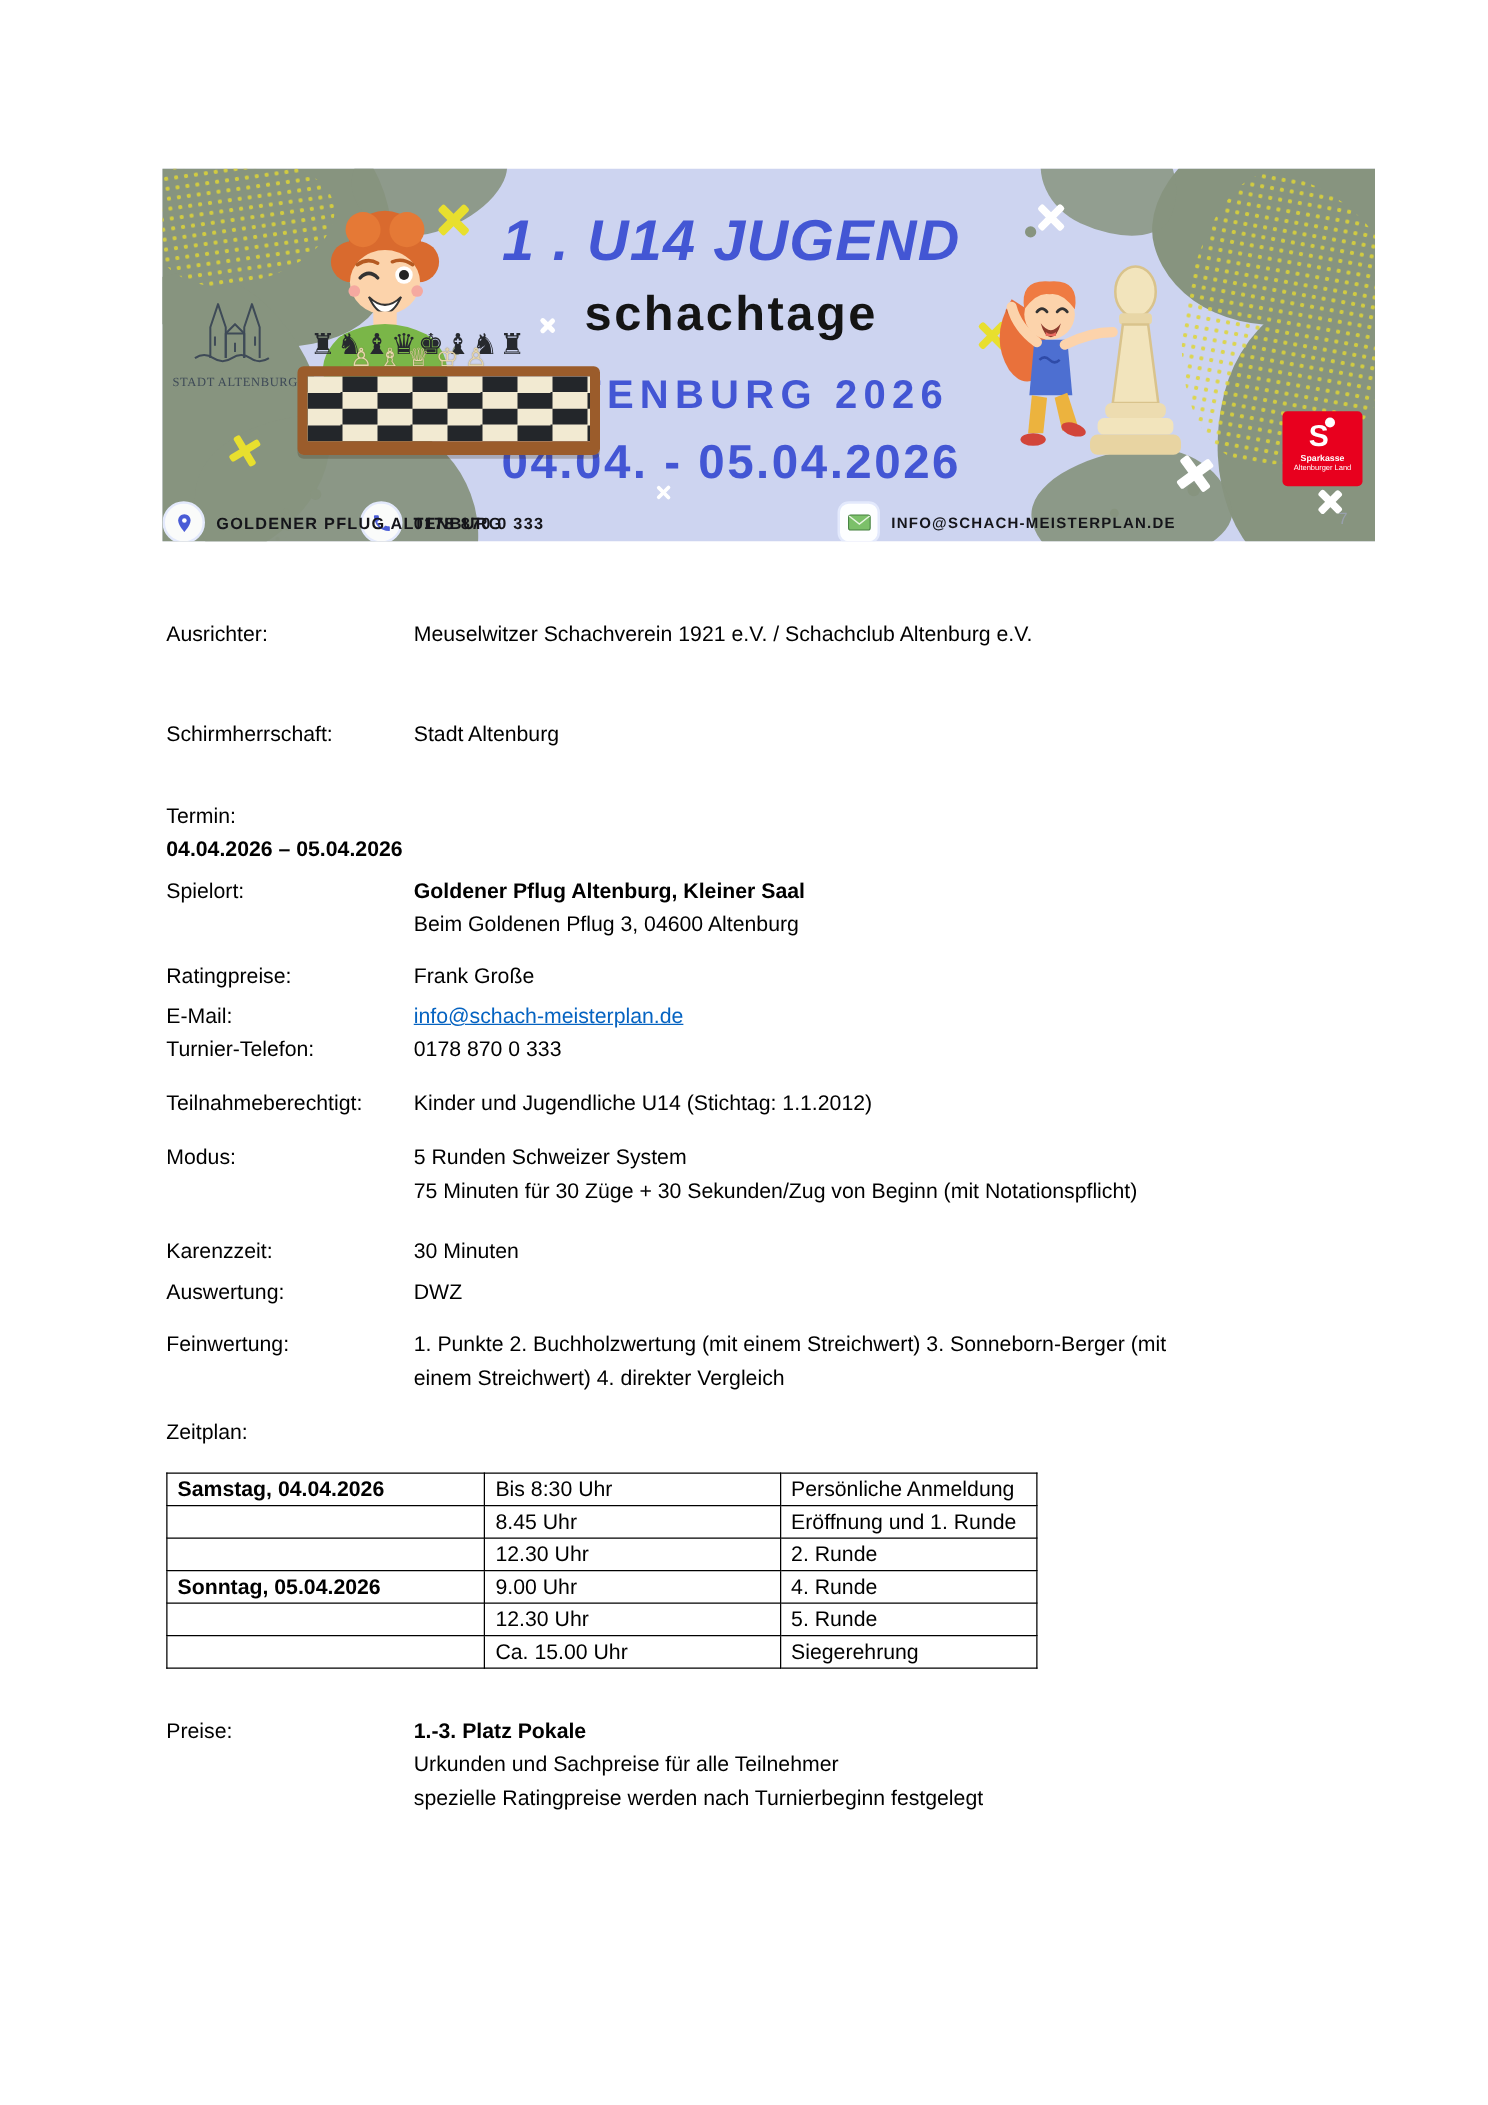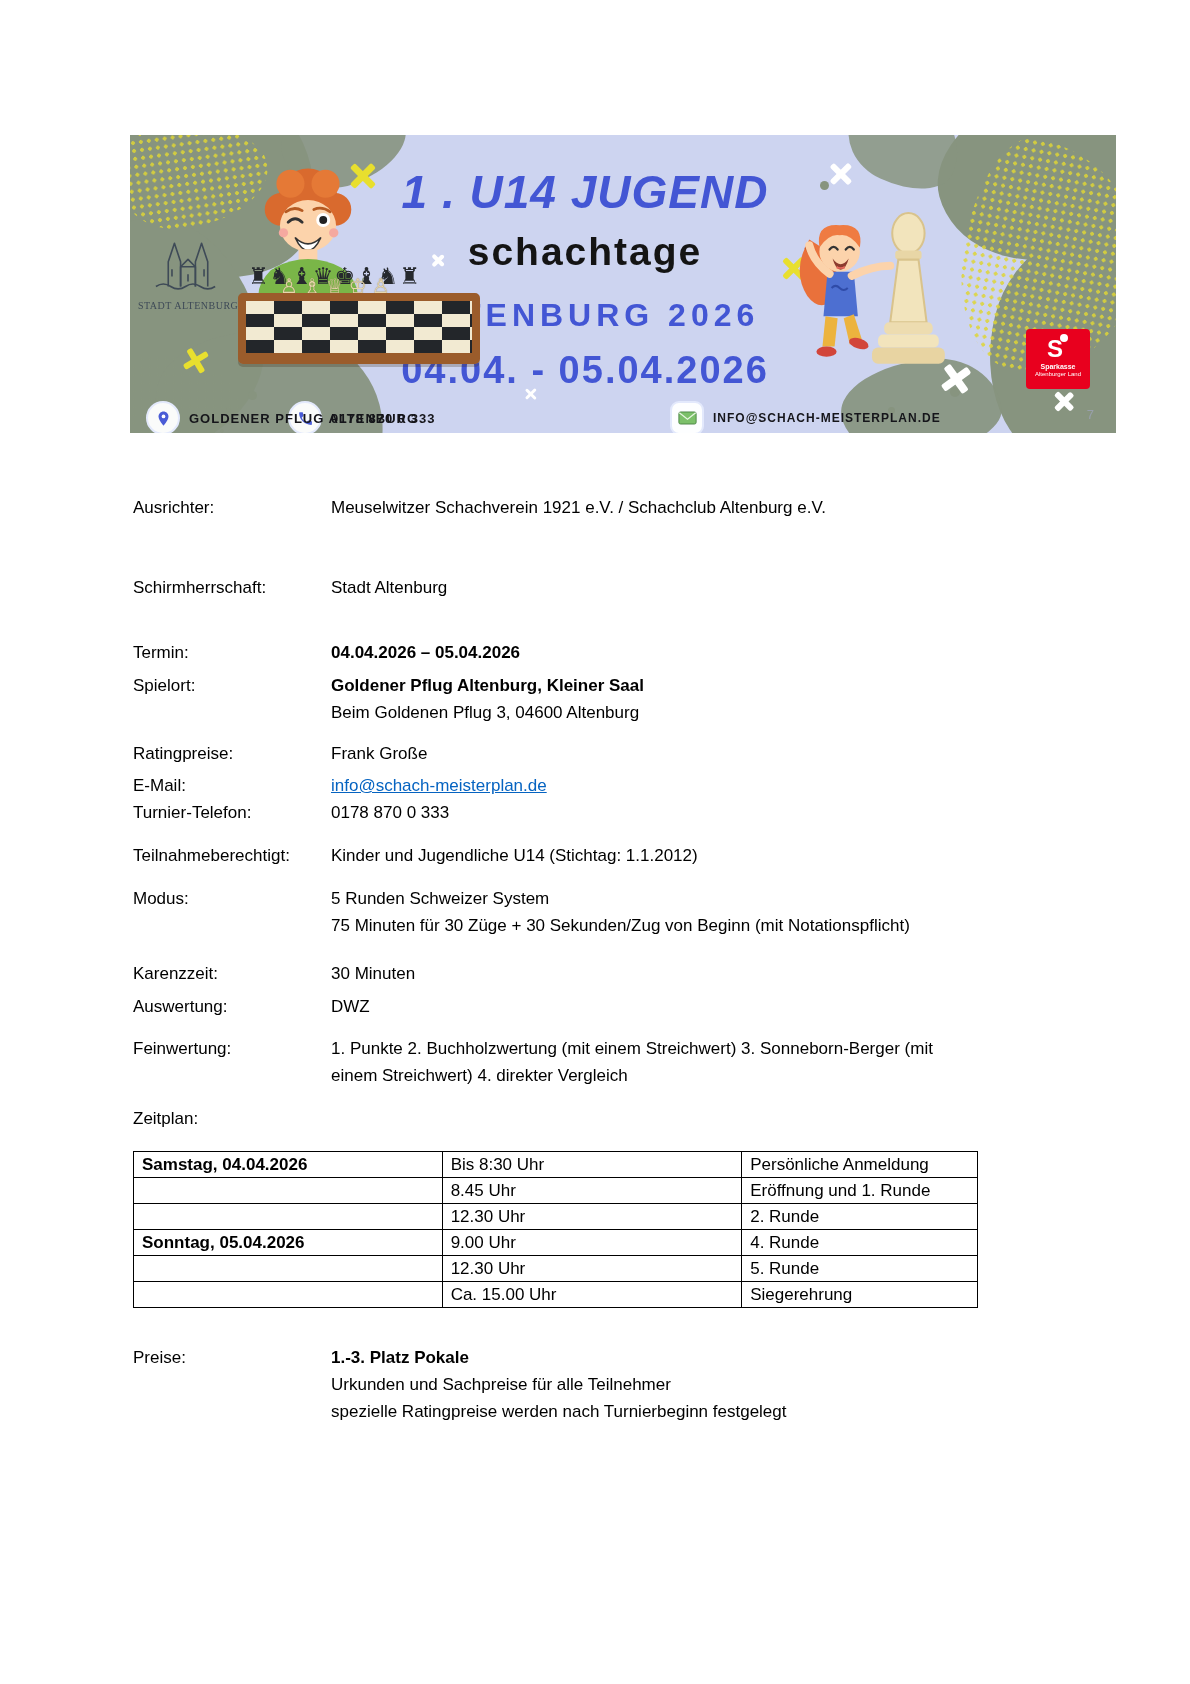--- a/index.html
+++ b/index.html
@@ -3,21 +3,21 @@
 <meta charset="utf-8">
 <style>
   html,body{margin:0;padding:0;}
   body{
     width:1190px;height:1684px;background:#ffffff;position:relative;
     font-family:"Liberation Sans", sans-serif;color:#000;overflow:hidden;
   }
   
   .banner{
     position:absolute;left:130px;top:135px;width:970px;height:298px;
-    background:#cdd4f0;overflow:hidden;padding-left:16px;
+    background:#cdd4f0;overflow:hidden;
   }
   .blob{position:absolute;background:#87947f;border-radius:58% 42% 55% 45% / 48% 60% 40% 52%;z-index:1;}
   .b1{left:-70px;top:-60px;width:260px;height:200px;transform:rotate(18deg);}
   .b2{left:-95px;top:85px;width:225px;height:235px;transform:rotate(-12deg);}
   .b3{left:25px;top:195px;width:230px;height:160px;transform:rotate(8deg);opacity:.95;}
   .b4{left:150px;top:-45px;width:125px;height:95px;transform:rotate(-20deg);opacity:.9;}
   .b5{right:-70px;top:-55px;width:250px;height:175px;transform:rotate(-15deg);}
   .b6{right:-85px;top:85px;width:210px;height:250px;transform:rotate(14deg);}
   .b7{right:115px;top:225px;width:160px;height:95px;transform:rotate(-6deg);opacity:.92;}
   .b8{right:155px;top:-35px;width:115px;height:85px;transform:rotate(25deg);opacity:.85;}
@@ -52,24 +52,24 @@
   .bubble.square{border-radius:9px;}
   .ctext{font-size:13px;font-weight:bold;letter-spacing:1px;color:#15151a;white-space:nowrap;}
   .ctext.mail{font-size:12px;}
   .pagenum{position:absolute;right:22px;top:272px;font-size:13px;color:#98a0ac;z-index:4;}
   
   .content{position:absolute;left:133px;top:494px;width:925px;}
   .drow{display:flex;font-size:17px;line-height:27px;}
   .drow .dlabel{width:198px;flex:none;}
   .drow .dvalue{flex:1;}
   .bold{font-weight:bold;}
-  .mt53{margin-top:53px;} .mt38{margin-top:38px;} .mt18{margin-top:6px;} .mt14{margin-top:14px;}
+  .mt53{margin-top:53px;} .mt38{margin-top:38px;flex-direction:column;} .mt18{margin-top:6px;} .mt14{margin-top:14px;}
   .mt5{margin-top:5px;} .mt0{margin-top:0;} .mt16{margin-top:16px;} .mt21{margin-top:21px;} .mt15{margin-top:15px;}
   a.maillink{color:#0563c1;text-decoration:underline;}
-  table.zeit{margin-top:19px;border-collapse:collapse;width:845px;font-size:17px;}
+  table.zeit{margin-top:19px;border-collapse:collapse;width:697px;font-size:17px;}
   table.zeit td{border:1px solid #000;height:25px;padding:0 8px;vertical-align:middle;}
   table.zeit td.day{font-weight:bold;}
   .preise{margin-top:36px;}
 </style>
 </head>
 <body>
 
 <div class="banner">
 
   <div class="blob b1"></div>

